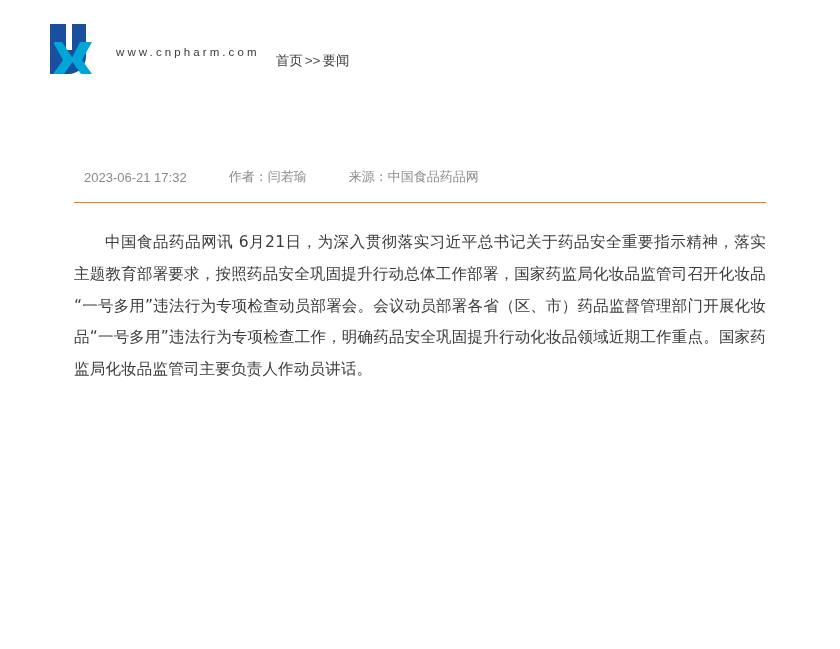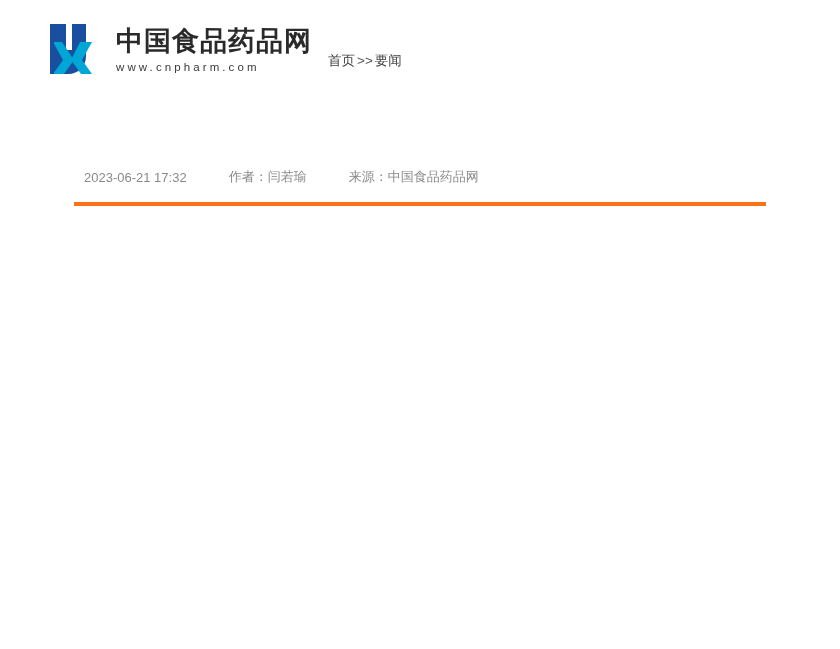--- a/index.html
+++ b/index.html
@@ -90,21 +90,21 @@
   }
   .meta-row {
     display: flex;
     align-items: center;
     justify-content: flex-start;
     gap: 42px;
     font-size: 13px;
     color: #8a8a8a;
     margin: 46px 0 0 0;
     padding: 0 10px 16px 10px;
-    border-bottom: 4px solid #f97316;
+    border-bottom: 1px solid #f97316;
   }
   .meta-item {
     white-space: nowrap;
   }
   .article-body {
     margin-top: 24px;
   }
   .article-body p {
     font-family: "DejaVu Sans", sans-serif;
     font-size: 15.5px;
@@ -127,21 +127,20 @@
         <svg viewBox="0 0 60 58" width="60" height="58" aria-hidden="true">
 
           <path d="M4 4 L20 4 L20 30 L26 30 L26 4 L40 4 L40 36 C40 46 33 54 22 54 L4 54 Z" fill="#1a4fa0"></path>
 
           <path d="M16 22 L28 40 L18 54 L7 54 L17 40 L7 22 Z" fill="#00a6d6"></path>
           <path d="M34 22 L46 22 L36 40 L46 54 L35 54 L25 40 Z" fill="#00a6d6"></path>
           <rect x="4" y="4" width="4" height="50" fill="#1a4fa0"></rect>
         </svg>
       </span>
       <span class="logo-text">
-        <span class="logo-title">中国食品药品网</span>
         <span class="logo-url">www.cnpharm.com</span>
       </span>
     </div>
 
     <div class="breadcrumb">
       <a href="#">首页</a><span class="sep">&gt;&gt;</span><a href="#">要闻</a>
     </div>
 
   </div>
 </div>
@@ -149,15 +148,16 @@
 <div class="article">
 
 
   <div class="meta-row">
     <span class="meta-item">2023-06-21 17:32</span>
     <span class="meta-item">作者：闫若瑜</span>
     <span class="meta-item">来源：中国食品药品网</span>
   </div>
 
   <div class="article-body">
+    <p>中国食品药品网讯 6月21日，为深入贯彻落实习近平总书记关于药品安全重要指示精神，落实主题教育部署要求，按照药品安全巩固提升行动总体工作部署，国家药监局化妆品监管司召开化妆品“一号多用”违法行为专项检查动员部署会。会议动员部署各省（区、市）药品监督管理部门开展化妆品“一号多用”违法行为专项检查工作，明确药品安全巩固提升行动化妆品领域近期工作重点。国家药监局化妆品监管司主要负责人作动员讲话。</p>
   </div>
 
 </div>
 
 </body></html>

